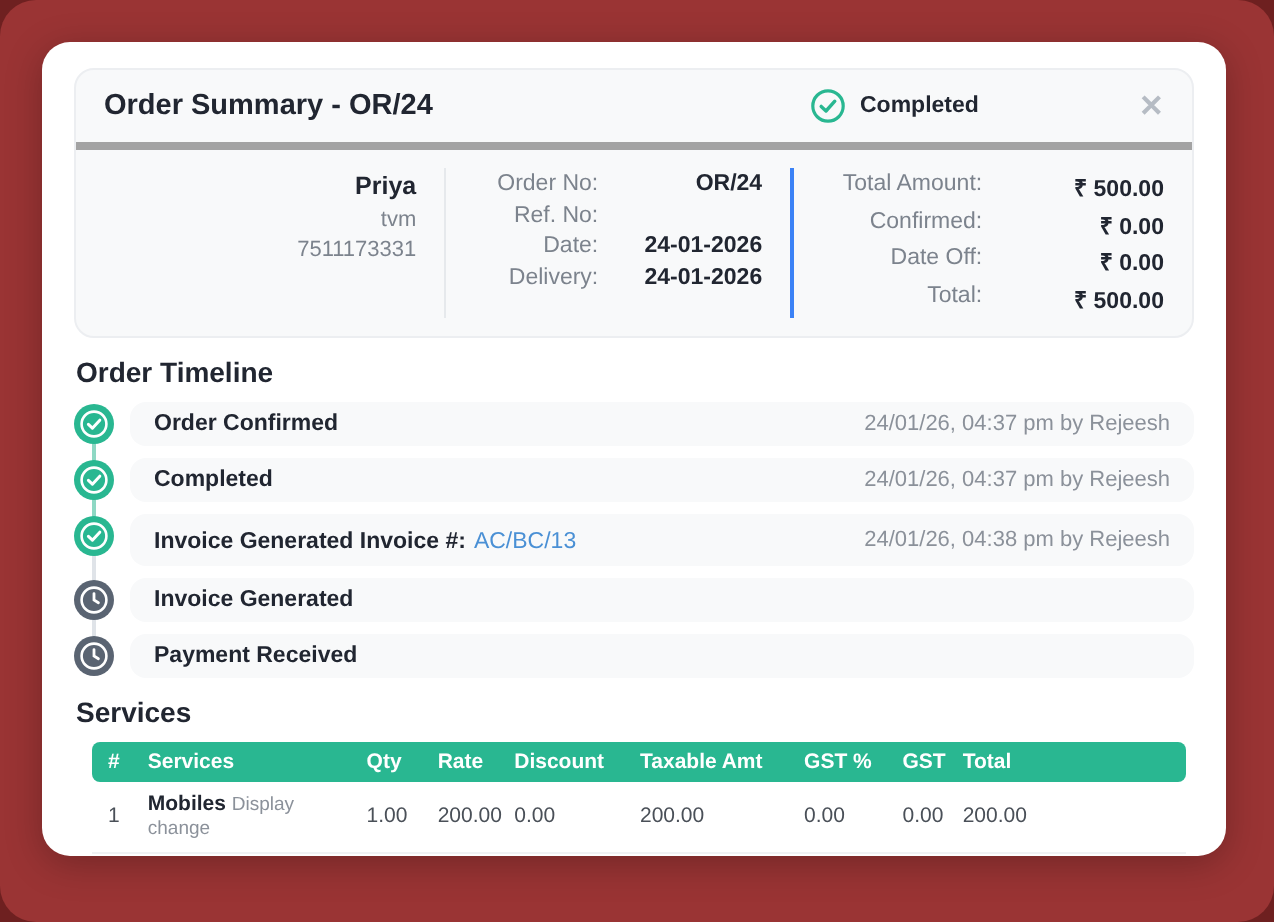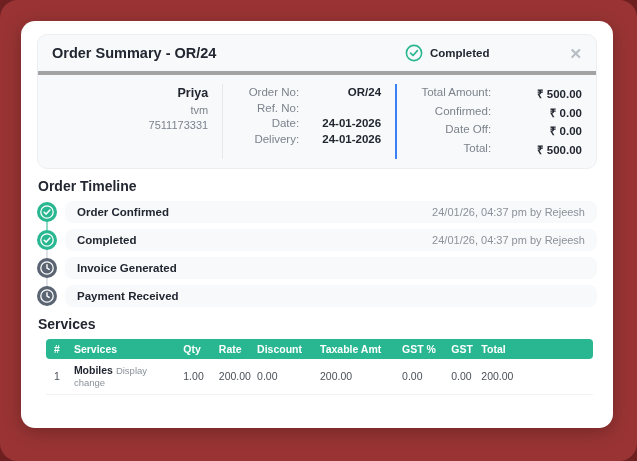--- a/index.html
+++ b/index.html
@@ -171,20 +171,35 @@
             <circle cx="10" cy="10" r="6.2" fill="none" stroke="#ffffff" stroke-width="1.3"></circle>
             <path d="M7.2 10.2 L9.2 12.1 L12.9 8.1" fill="none" stroke="#ffffff" stroke-width="1.5" stroke-linecap="round" stroke-linejoin="round"></path>
           </svg>
         </span>
         <div class="t-card">
           <span class="t-label">Completed</span>
           <span class="t-meta">24/01/26, 04:37 pm by Rejeesh</span>
         </div>
       </div>
 
+      <div class="t-item">
+        <span class="t-icon">
+          <svg width="20" height="20" viewBox="0 0 20 20">
+            <circle cx="10" cy="10" r="10" fill="#29b791"></circle>
+            <circle cx="10" cy="10" r="6.2" fill="none" stroke="#ffffff" stroke-width="1.3"></circle>
+            <path d="M7.2 10.2 L9.2 12.1 L12.9 8.1" fill="none" stroke="#ffffff" stroke-width="1.5" stroke-linecap="round" stroke-linejoin="round"></path>
+          </svg>
+        </span>
+        <div class="t-card">
+          <span>
+            <span class="t-label">Invoice Generated Invoice #:</span><a class="t-link" href="#">AC/BC/13</a>
+          </span>
+          <span class="t-meta">24/01/26, 04:38 pm by Rejeesh</span>
+        </div>
+      </div>
 
       <div class="t-item">
         <span class="t-icon">
           <svg width="20" height="20" viewBox="0 0 20 20">
             <circle cx="10" cy="10" r="10" fill="#5a6472"></circle>
             <circle cx="10" cy="10" r="6.2" fill="none" stroke="#ffffff" stroke-width="1.3"></circle>
             <path d="M10 6.8 L10 10 L12.2 11.4" fill="none" stroke="#ffffff" stroke-width="1.4" stroke-linecap="round"></path>
           </svg>
         </span>
         <div class="t-card">

